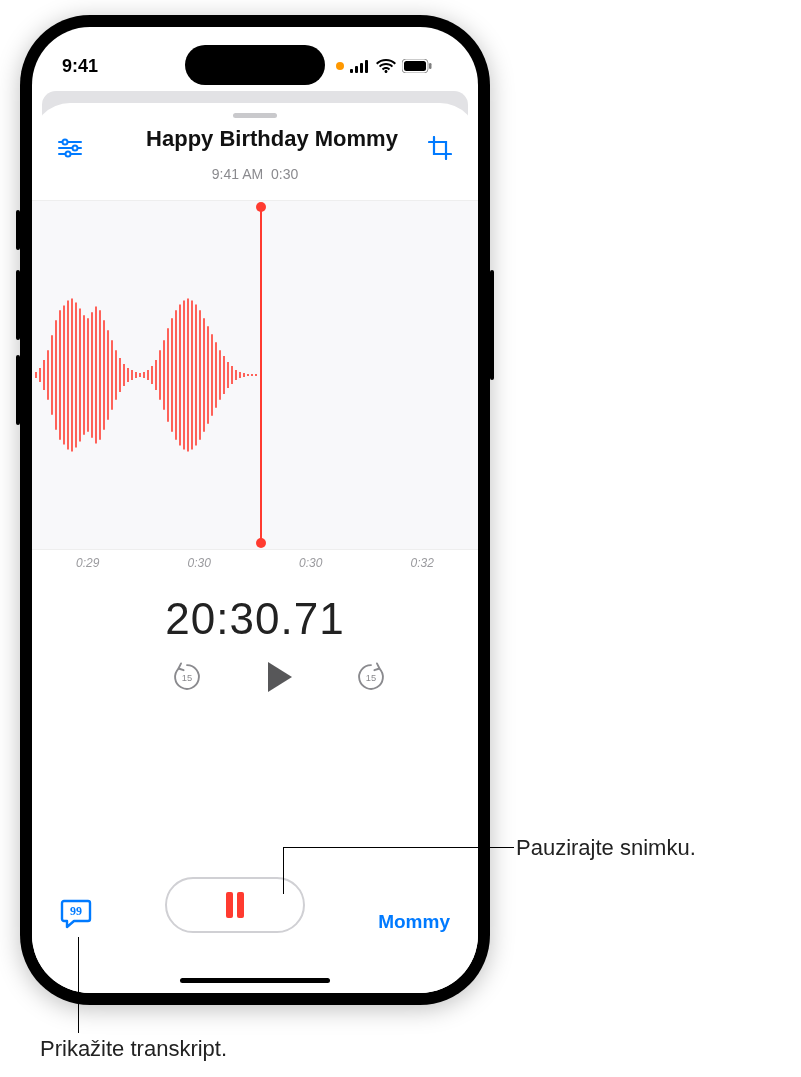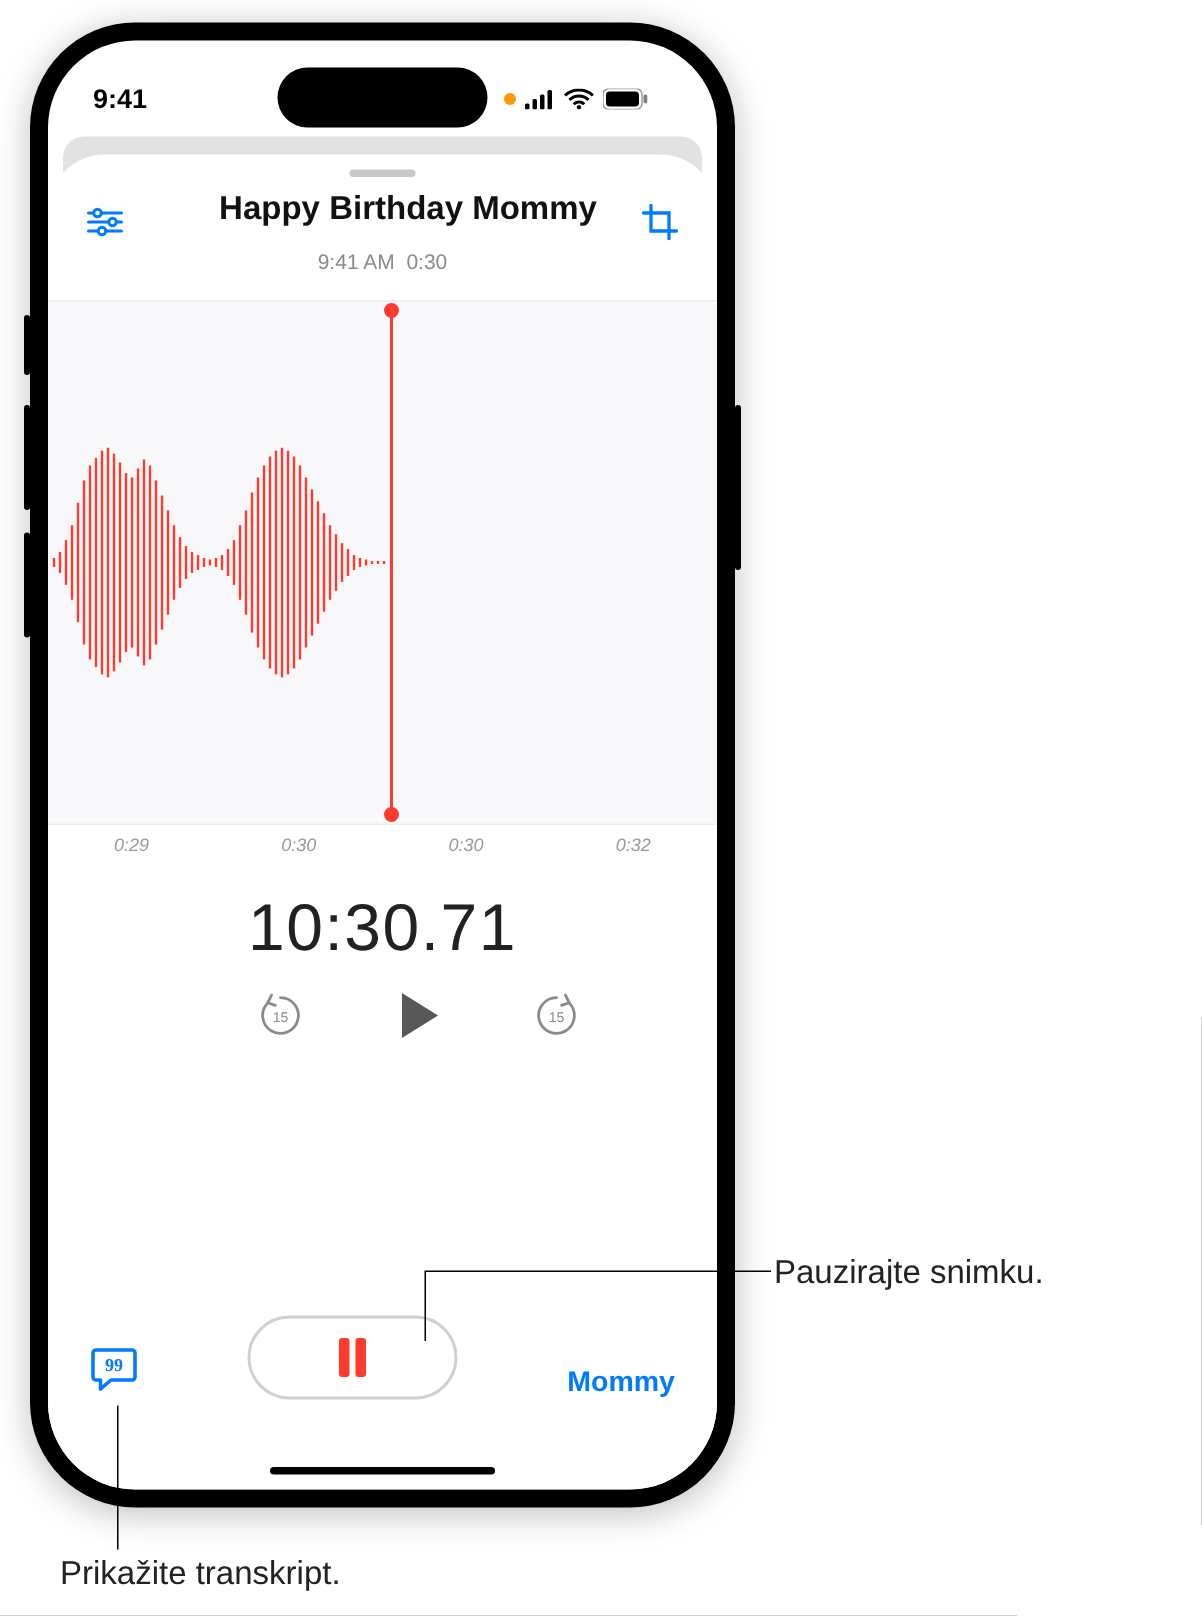--- a/index.html
+++ b/index.html
@@ -294,21 +294,21 @@
           <div class="playhead"></div>
         </div>
 
         <div class="ruler">
           <span>0:29</span>
           <span>0:30</span>
           <span>0:30</span>
           <span>0:32</span>
         </div>
 
-        <div class="timer">10:30.71</div>
+        <div class="timer">20:30.71</div>
 
         <div class="play-controls">
           <span>
             <svg width="34" height="34" viewBox="0 0 40 40">
               <g fill="none" stroke="#8a8a8e" stroke-width="2.2">
                 <path d="M20 6a14 14 0 1 1-9.9 4.1" stroke-linecap="round"></path>
                 <path d="M13 4l-3 6 6 2" stroke-linecap="round" stroke-linejoin="round"></path>
               </g>
               <text x="20" y="25" text-anchor="middle" font-size="11" fill="#8a8a8e" font-family="Helvetica">15</text>
             </svg>

